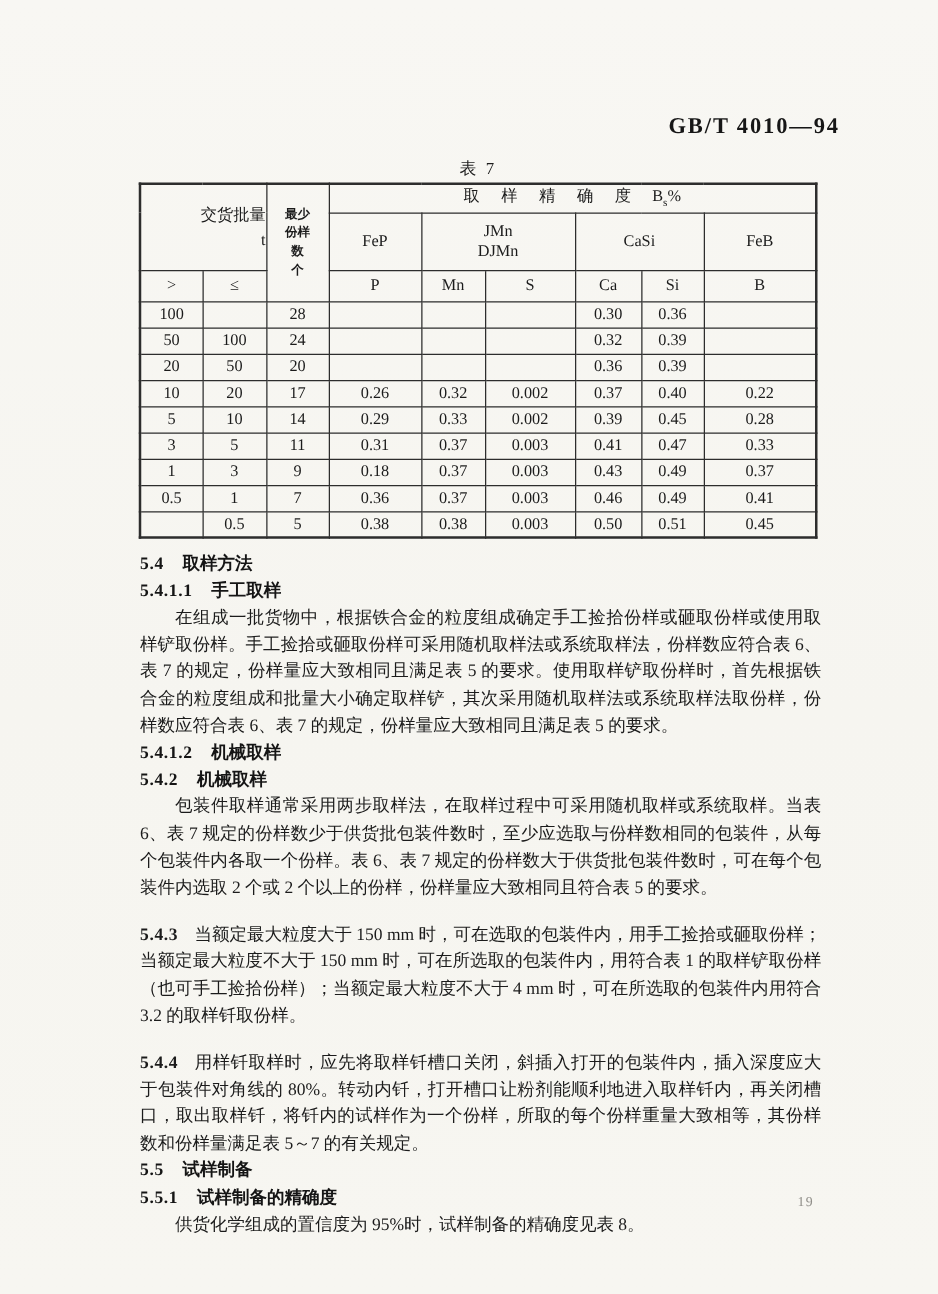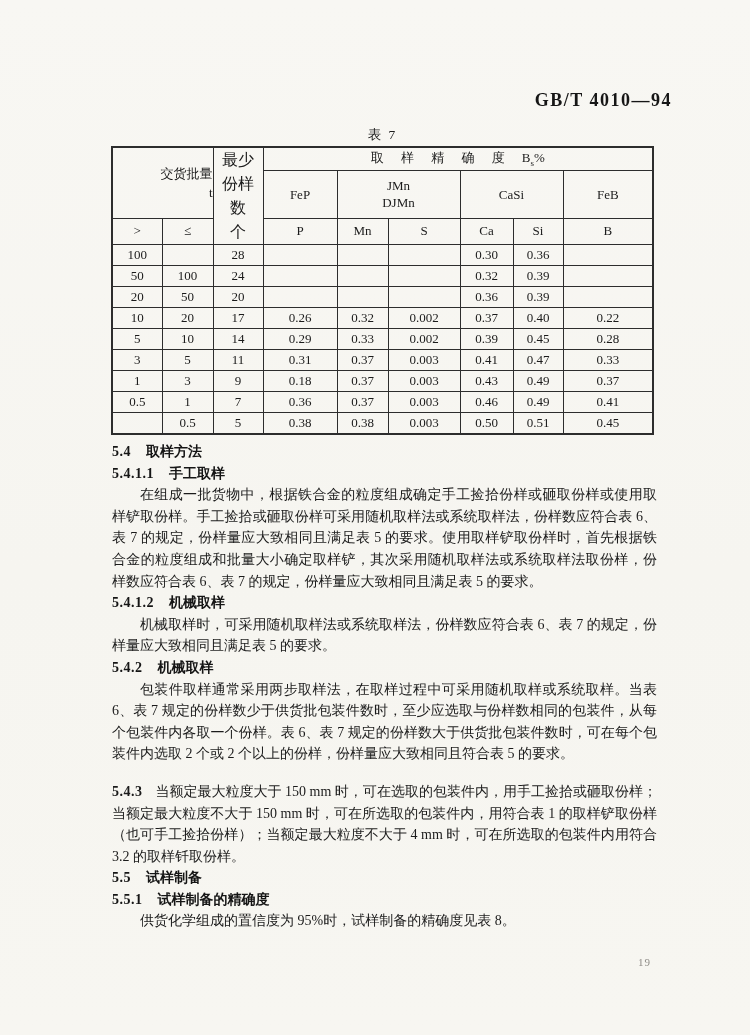--- a/index.html
+++ b/index.html
@@ -32,21 +32,21 @@
   table.t7 td {
     border: 1px solid #2d2d2d;
     text-align: center; vertical-align: middle;
     padding: 0; font-size: 13px; line-height: 1.25; color: #1b1b1b;
   }
   tr.hr1 { height: 23px; }
   tr.hr2 { height: 46px; }
   tr.hr3 { height: 25px; }
   tr.dr  { height: 21px; }
   .batch-cell div { line-height: 1.5; text-align: right; }
-  .min-cell div { line-height: 1.5; font-size: 16px; }
+  .min-cell div { line-height: 1.5; font-size: 10px; font-weight: bold; }
   .prec-label { letter-spacing: 7px; margin-right: 10px; }
   sub { font-size: 9px; }
   .textblock {
     position: absolute; left: 112px; top: 441px; width: 545px;
   }
   .sec {
     margin: 0; font-size: 14px; font-weight: bold;
     line-height: 21.6px; color: #151515;
   }
   .sec .num { margin-right: 15px; letter-spacing: 0.5px; }
@@ -224,30 +224,32 @@
       <span class="num">5.4</span><span>取样方法</span>
     </h3>
     <h3 class="sec">
       <span class="num">5.4.1.1</span><span>手工取样</span>
     </h3>
     <p class="body-para">在组成一批货物中，根据铁合金的粒度组成确定手工捡拾份样或砸取份样或使用取样铲取份样。手工捡拾或砸取份样可采用随机取样法或系统取样法，份样数应符合表 6、表 7 的规定，份样量应大致相同且满足表 5 的要求。使用取样铲取份样时，首先根据铁合金的粒度组成和批量大小确定取样铲，其次采用随机取样法或系统取样法取份样，份样数应符合表 6、表 7 的规定，份样量应大致相同且满足表 5 的要求。</p>
 
     <h3 class="sec">
       <span class="num">5.4.1.2</span><span>机械取样</span>
     </h3>
-    <p class="body-para">机械取样时，可采用随机取样法或系统取样法，份样数应符合表 6、表 7 的规定，份样量应大致相同且满足表 5 的要求。</p>
 
     <h3 class="sec">
       <span class="num">5.4.2</span><span>机械取样</span>
     </h3>
     <p class="body-para">包装件取样通常采用两步取样法，在取样过程中可采用随机取样或系统取样。当表 6、表 7 规定的份样数少于供货批包装件数时，至少应选取与份样数相同的包装件，从每个包装件内各取一个份样。表 6、表 7 规定的份样数大于供货批包装件数时，可在每个包装件内选取 2 个或 2 个以上的份样，份样量应大致相同且符合表 5 的要求。</p>
 
     <p class="body-para runin">
       <span class="num">5.4.3</span><span>当额定最大粒度大于 150 mm 时，可在选取的包装件内，用手工捡拾或砸取份样；当额定最大粒度不大于 150 mm 时，可在所选取的包装件内，用符合表 1 的取样铲取份样（也可手工捡拾份样）；当额定最大粒度不大于 4 mm 时，可在所选取的包装件内用符合 3.2 的取样钎取份样。</span>
     </p>
+    <p class="body-para runin">
+      <span class="num">5.4.4</span><span>用样钎取样时，应先将取样钎槽口关闭，斜插入打开的包装件内，插入深度应大于包装件对角线的 80%。转动内钎，打开槽口让粉剂能顺利地进入取样钎内，再关闭槽口，取出取样钎，将钎内的试样作为一个份样，所取的每个份样重量大致相等，其份样数和份样量满足表 5～7 的有关规定。</span>
+    </p>
 
     <h3 class="sec">
       <span class="num">5.5</span><span>试样制备</span>
     </h3>
     <h3 class="sec">
       <span class="num">5.5.1</span><span>试样制备的精确度</span>
     </h3>
     <p class="body-para">供货化学组成的置信度为 95%时，试样制备的精确度见表 8。</p>
   </div>
 

